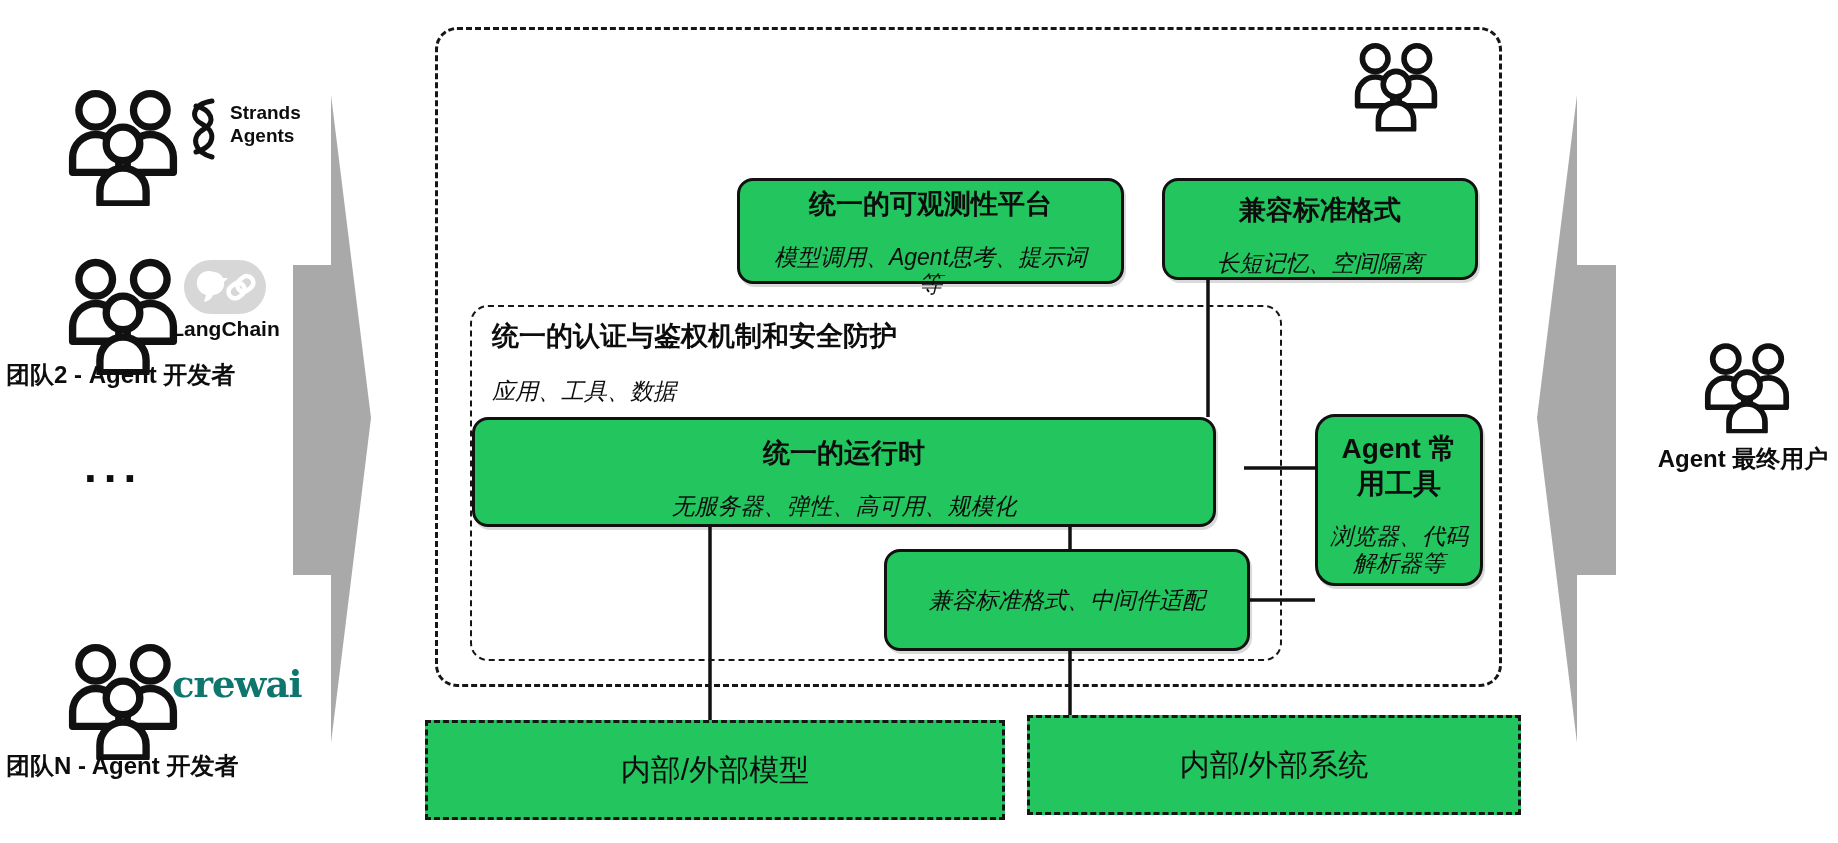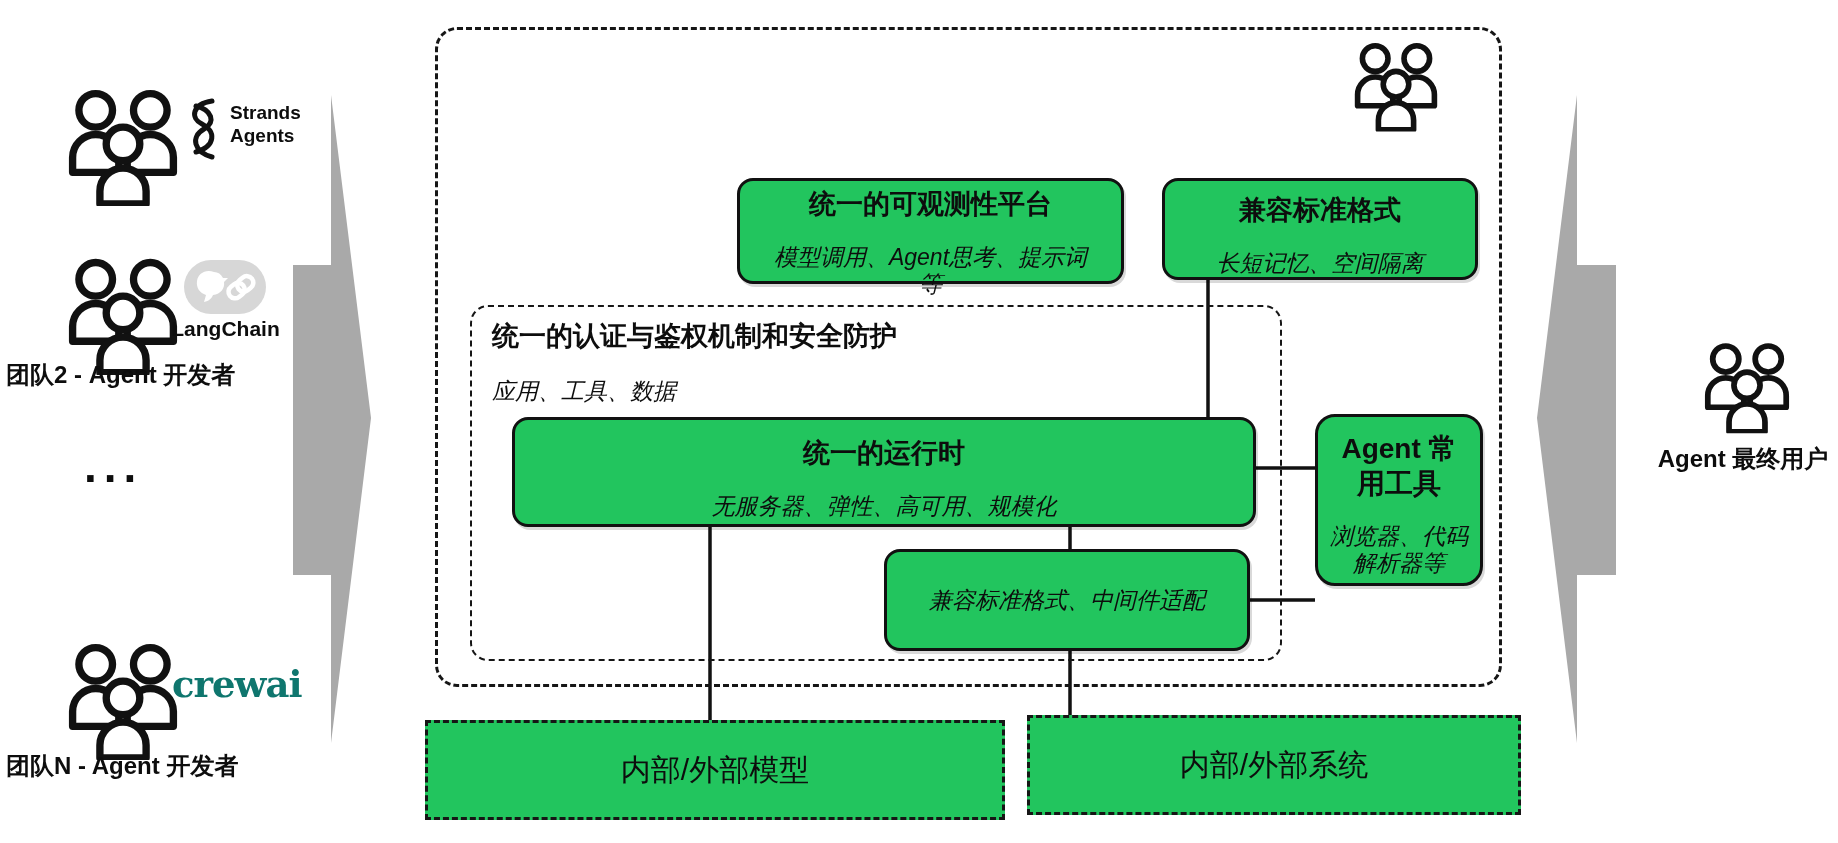--- a/index.html
+++ b/index.html
@@ -102,21 +102,21 @@
 
   <div class="box solidbox" style="left:1162px;top:178px;width:316px;height:102px;padding:13px 10px 0">
     <div class="title-bold">兼容标准格式</div>
     <div class="subtitle-it">长短记忆、空间隔离</div>
   </div>
 
   <div class="box" style="left:470px;top:305px;width:812px;height:356px;border:2.5px dashed #161616;border-radius:18px;background:transparent;z-index:2"></div>
   <div class="abs title-bold" style="left:492px;top:320px;z-index:3">统一的认证与鉴权机制和安全防护</div>
   <div class="abs subtitle-it" style="left:492px;top:356px;z-index:3">应用、工具、数据</div>
 
-  <div class="box solidbox" style="left:512px;top:417px;width:744px;height:110px;padding:17px 20px 0">
+  <div class="box solidbox" style="left:472px;top:417px;width:744px;height:110px;padding:17px 20px 0">
     <div class="title-bold">统一的运行时</div>
     <div class="subtitle-it">无服务器、弹性、高可用、规模化</div>
   </div>
 
   <div class="box solidbox" style="left:884px;top:549px;width:366px;height:102px;padding:13px 14px 0">
     <div class="subtitle-it">兼容标准格式、中间件适配</div>
   </div>
 
   <div class="box solidbox" style="left:1315px;top:414px;width:168px;height:172px;border-radius:20px;padding:14px 12px 0">
     <div class="title-bold" style="font-size:28px">Agent 常用工具</div>

